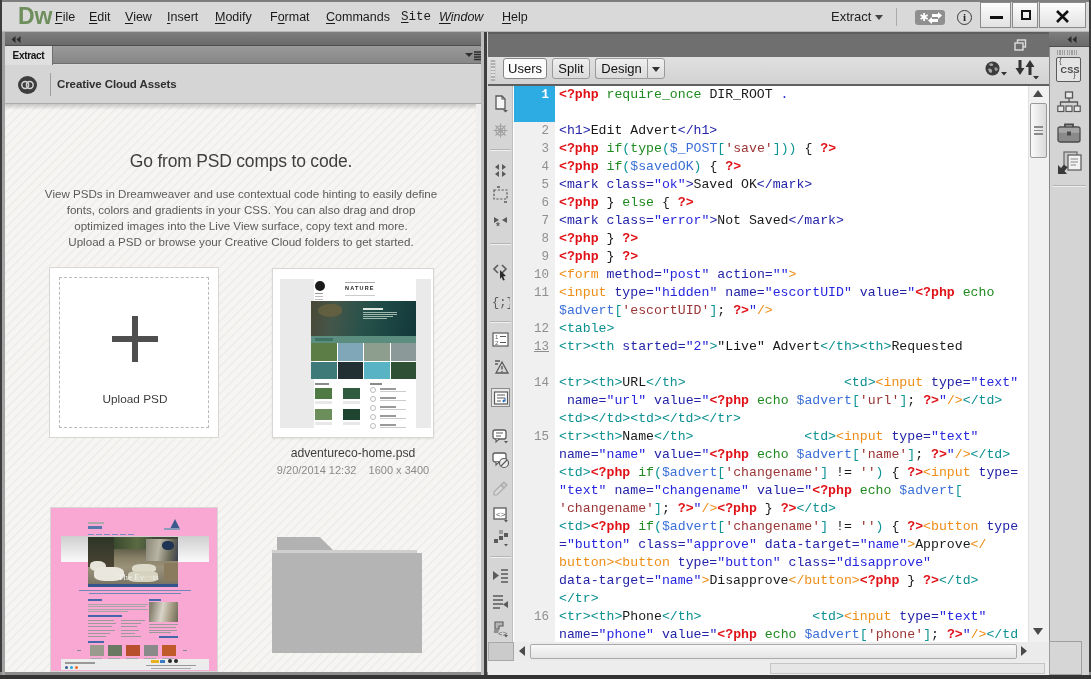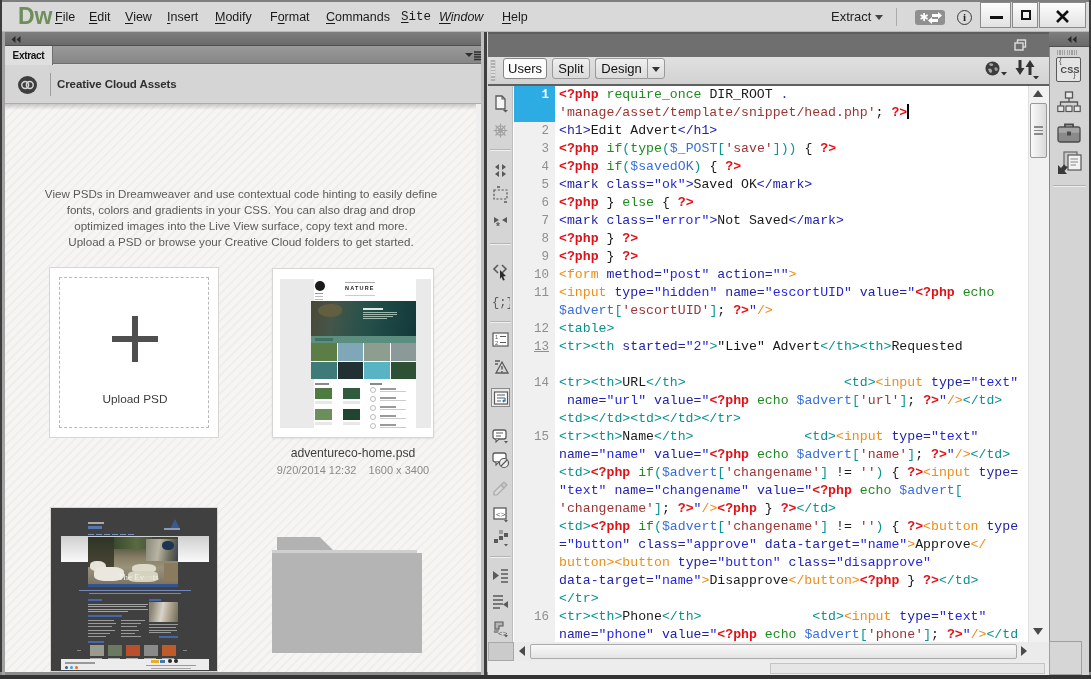--- a/index.html
+++ b/index.html
@@ -79,20 +79,21 @@
         <circle cx="7.2" cy="9" r="3.4" fill="none" stroke="#D5D5D5" stroke-width="1.5"></circle>
         <circle cx="11.8" cy="9" r="3.4" fill="none" stroke="#D5D5D5" stroke-width="1.5"></circle>
       </svg>
 <div class="abs" style="left:45px;top:8px;width:1px;height:23px;background:#9E9E9E;"></div>
 <div class="abs" style="left:52px;top:0;height:39px;line-height:39px;font-size:11.5px;letter-spacing:-0.1px;font-weight:bold;color:#2F2F2F;">Creative Cloud Assets</div>
 </div>
 <div class="abs" style="left:5px;top:104px;width:476px;height:568px;background:repeating-linear-gradient(135deg,#F6F5F3 0px,#F6F5F3 3.6px,#ECEBE8 4.6px,#F6F5F3 6.4px);"></div>
 <div class="abs" style="left:5px;top:104px;width:476px;height:6px;background:linear-gradient(rgba(0,0,0,0.18),rgba(0,0,0,0));"></div>
 <div class="abs" style="left:476px;top:104px;width:5px;height:568px;background:#EFEFEF;"></div>
 <div class="abs" style="left:481px;top:32px;width:3px;height:643px;background:#C0C0C0;"></div>
+<div class="abs" style="left:5px;top:151px;width:472px;text-align:center;font-size:17.5px;letter-spacing:-0.2px;color:#3F3F3F;">Go from PSD comps to code.</div>
 <div class="abs" style="left:10px;top:186px;width:462px;text-align:center;font-size:11.6px;line-height:16px;color:#5A5A5A;">View PSDs in Dreamweaver and use contextual code hinting to easily define<br>fonts, colors and gradients in your CSS. You can also drag and drop<br>optimized images into the Live View surface, copy text and more.<br>Upload a PSD or browse your Creative Cloud folders to get started.</div>
 <div class="abs" style="left:49px;top:267px;width:170px;height:171px;background:#fff;border:1px solid #D8D6D2;">
 <div class="abs" style="left:9px;top:9px;width:150px;height:151px;border:1px dashed #B9B9B9;"></div>
 <div class="abs" style="left:62px;top:68px;width:46px;height:6px;background:#4F4F4F;"></div>
 <div class="abs" style="left:82px;top:48px;width:6px;height:46px;background:#4F4F4F;"></div>
 <div class="abs" style="left:0;top:124px;width:170px;text-align:center;font-size:11.8px;color:#3C3C3C;">Upload PSD</div>
 </div>
 <div class="abs" style="left:272px;top:268px;width:162px;height:170px;background:#fff;border:1px solid #D8D6D2;box-shadow:0 1px 2px rgba(0,0,0,0.08);">
 <div class="abs" style="left:7px;top:10px;width:34px;height:149px;background:#EAEAEA;"></div>
 <div class="abs" style="left:143px;top:10px;width:15px;height:149px;background:#EAEAEA;"></div>
@@ -146,21 +147,21 @@
 <div class="abs" style="left:107px;top:140px;width:26px;height:1px;background:#ccc;"></div>
 <div class="abs" style="left:97px;top:145px;width:6px;height:6px;border:1px solid #BBB;border-radius:50%;"></div>
 <div class="abs" style="left:107px;top:146px;width:16px;height:1.5px;background:#9a9a9a;"></div>
 <div class="abs" style="left:107px;top:149px;width:26px;height:1px;background:#ccc;"></div>
 <div class="abs" style="left:97px;top:154px;width:6px;height:6px;border:1px solid #BBB;border-radius:50%;"></div>
 <div class="abs" style="left:107px;top:155px;width:16px;height:1.5px;background:#9a9a9a;"></div>
 <div class="abs" style="left:107px;top:158px;width:26px;height:1px;background:#ccc;"></div>
 </div>
 <div class="abs" style="left:272px;top:446px;width:162px;text-align:center;font-size:12.2px;color:#3E3E3E;">adventureco-home.psd</div>
 <div class="abs" style="left:232px;top:464px;width:242px;text-align:center;font-size:11px;color:#8A8A8A;">9/20/2014 12:32&nbsp;&nbsp;&nbsp;&nbsp;1600 x 3400</div>
-<div class="abs" style="left:50px;top:507px;width:168px;height:165px;background:#404040;border:1px solid #D8D6D2;">
+<div class="abs" style="left:50px;top:507px;width:168px;height:165px;background:#f9a8d4;border:1px solid #D8D6D2;">
 <div class="abs" style="left:37px;top:14px;width:16px;height:2px;background:#aaa;"></div>
 <div class="abs" style="left:37px;top:18px;width:14px;height:3px;background:#5577AA;"></div>
 <svg class="abs" style="left:119px;top:11px;" width="10" height="9">
         <path d="M5 0 L9.5 9 L0.5 9 z" fill="#3A5A8E"></path>
       </svg>
 <div class="abs" style="left:113px;top:20px;width:16px;height:2px;background:#8a9ab8;"></div>
 <div class="abs" style="left:37px;top:26px;width:6px;height:1.2px;background:#7792C2;"></div>
 <div class="abs" style="left:45px;top:26px;width:6px;height:1.2px;background:#7792C2;"></div>
 <div class="abs" style="left:53px;top:26px;width:6px;height:1.2px;background:#7792C2;"></div>
 <div class="abs" style="left:61px;top:26px;width:6px;height:1.2px;background:#7792C2;"></div>
@@ -260,21 +261,20 @@
       <path d="M5.5 0 L8.5 0 L8.5 8 L11.5 8 L7 15 L2.5 8 L5.5 8 z" fill="#333"></path>
       <path d="M15.5 15 L18.5 15 L18.5 7 L21.5 7 L17 0 L12.5 7 L15.5 7 z" fill="#333"></path>
       <path d="M20 16 L26 16 L23 19.5 z" fill="#333"></path>
     </svg>
 <div class="abs" style="left:488px;top:86px;width:561px;height:556px;background:#fff;"></div>
 <div class="abs" style="left:488px;top:86px;width:25px;height:556px;background:#D5D5D5;border-right:1px solid #BEBEBE;"></div>
 <div class="abs" style="left:514px;top:86px;width:41px;height:556px;background:#F0F0F0;"></div>
 <div class="abs" style="left:514px;top:86px;width:41px;height:36px;background:#2CACE3;"></div>
 <div class="abs" style="left:559px;top:86px;width:469px;height:556px;overflow:hidden;">
 <div class="cl" style="top:0px;"><span class="r">&lt;?php</span> <span class="k">require_once</span> DIR_ROOT <span class="a">.</span></div>
-<div class="cl" style="top:18px;"><span class="s">'manage/asset/template/snippet/head.php'</span>; <span class="r">?&gt;</span><span style="display:inline-block;width:1.5px;height:15px;background:#000;vertical-align:-3px;"></span></div>
 <div class="cl" style="top:36px;"><span class="g">&lt;h1&gt;</span>Edit Advert<span class="g">&lt;/h1&gt;</span></div>
 <div class="cl" style="top:54px;"><span class="r">&lt;?php</span> <span class="k">if</span><span class="p">(</span><span class="k">type</span><span class="p">(</span><span class="v">$_POST</span><span class="p">[</span><span class="s">'save'</span><span class="p">]))</span> { <span class="r">?&gt;</span></div>
 <div class="cl" style="top:72px;"><span class="r">&lt;?php</span> <span class="k">if</span><span class="p">(</span><span class="v">$savedOK</span><span class="p">)</span> { <span class="r">?&gt;</span></div>
 <div class="cl" style="top:90px;"><span class="g">&lt;mark class=</span><span class="a">"ok"</span><span class="g">&gt;</span>Saved OK<span class="g">&lt;/mark&gt;</span></div>
 <div class="cl" style="top:108px;"><span class="r">&lt;?php</span> } <span class="k">else</span> { <span class="r">?&gt;</span></div>
 <div class="cl" style="top:126px;"><span class="g">&lt;mark class=</span><span class="a">"error"</span><span class="g">&gt;</span>Not Saved<span class="g">&lt;/mark&gt;</span></div>
 <div class="cl" style="top:144px;"><span class="r">&lt;?php</span> } <span class="r">?&gt;</span></div>
 <div class="cl" style="top:162px;"><span class="r">&lt;?php</span> } <span class="r">?&gt;</span></div>
 <div class="cl" style="top:180px;"><span class="o">&lt;form</span> <span class="g">method=</span><span class="a">"post"</span> <span class="g">action=</span><span class="a">""</span><span class="o">&gt;</span></div>
 <div class="cl" style="top:198px;"><span class="o">&lt;input</span> <span class="g">type=</span><span class="a">"hidden"</span> <span class="g">name=</span><span class="a">"escortUID"</span> <span class="g">value=</span><span class="a">"</span><span class="r">&lt;?php</span> <span class="k">echo</span></div>

